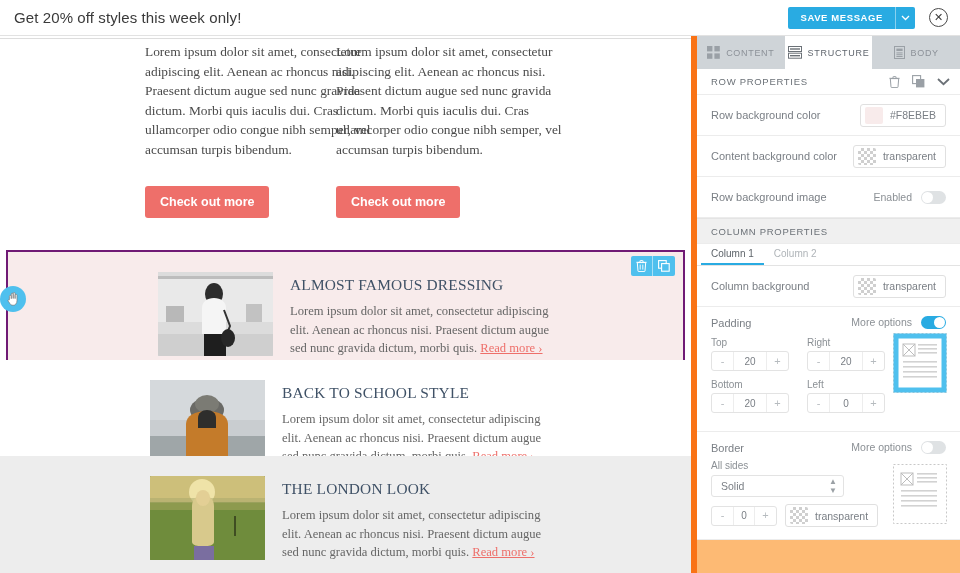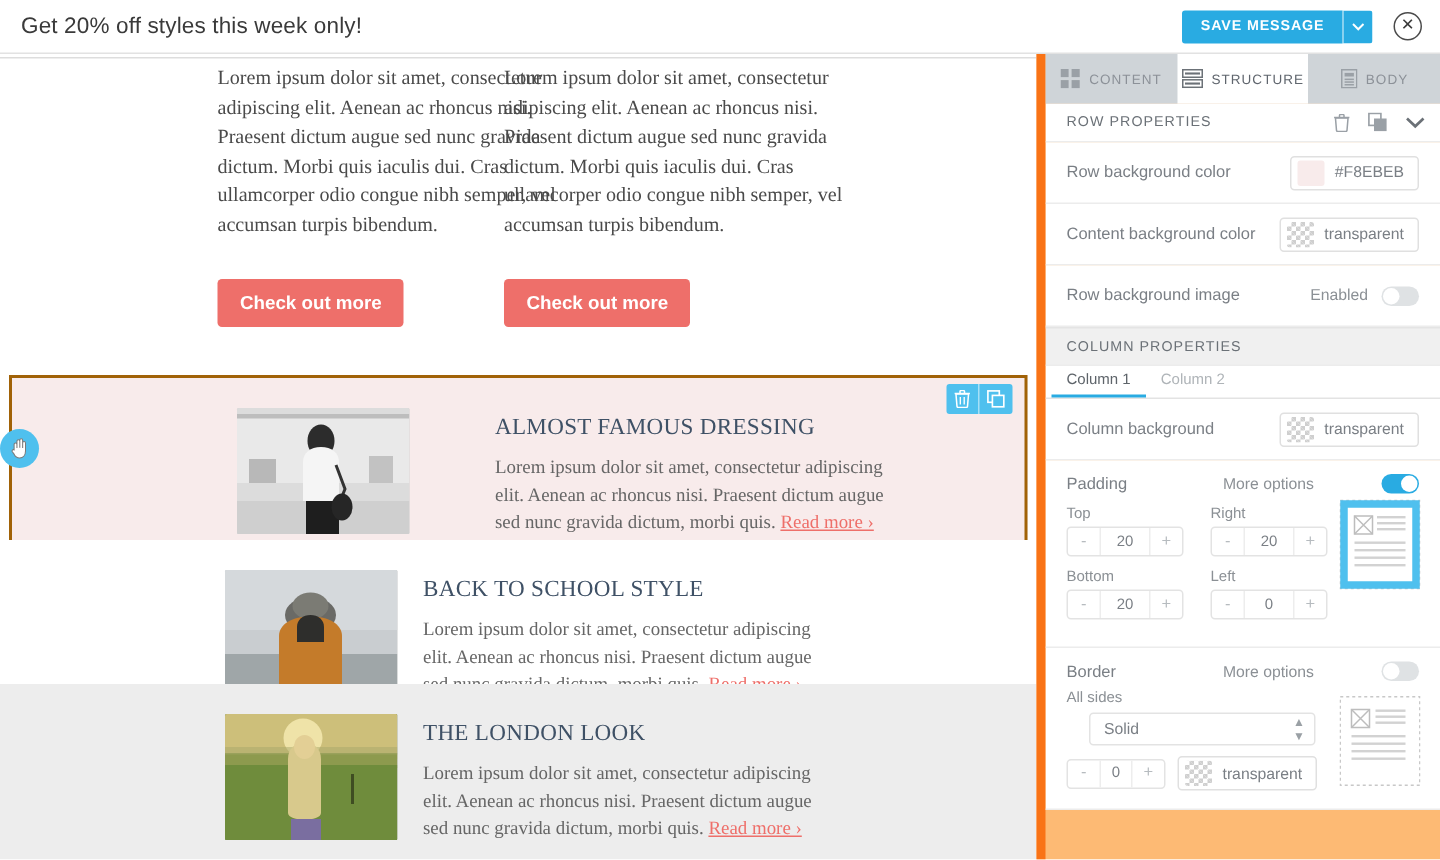--- a/index.html
+++ b/index.html
@@ -104,21 +104,21 @@
   .article p {
     font-family:"Liberation Serif", serif;
     font-size:12.6px; line-height:18.6px; color:#666;
   }
   .readmore {
     color:#EE6F6A; text-decoration:underline; cursor:pointer;
   }
 
   .row-selected {
     position:absolute; left:6px; width:679px;
-    border:2px solid #a16207; background:#F8EBEB;gap:40px;
+    border:2px solid #701a75; background:#F8EBEB;
   }
   .row-plain  { background:#ffffff; }
   .row-gray   { background:#EDEDED; }
 
   .row-toolbar {
     position:absolute; right:8px; top:4px;
     display:flex; background:#4FC0EE; border-radius:2px;
     overflow:hidden; z-index:5;
   }
   .row-toolbar div {
@@ -216,21 +216,21 @@
   .subtab.active { color:#5E646A; border-bottom-color:#29ABE2; }
 
   .block {
     background:#ffffff; padding:9px 14px 12px;
     border-bottom:1px solid #ECECEC; position:relative;
   }
   .block-head {
     display:flex; align-items:center; margin-bottom:2px;
     font-size:11px; color:#7A7F85;
   }
-  .block-head .right { margin-left:auto; display:flex; align-items:center;gap:36px; }
+  .block-head .right { margin-left:auto; display:flex; align-items:flex-start; }
   .more-lbl { font-size:10.5px; color:#8B9095; margin-right:9px; }
 
   .pad-grid {
     display:grid; grid-template-columns:86px 86px;
     column-gap:10px; row-gap:2px; margin-top:8px;
   }
   .pad-lbl { font-size:10px; color:#8B9095; margin-bottom:3px; }
   .stepper {
     display:flex; height:20px; width:78px;
     border:1px solid #E3E3E3; border-radius:3px;
@@ -248,22 +248,22 @@
 
   .preview {
     position:absolute; right:13px; top:26px;
     width:54px; height:60px;
   }
 
   .select-box {
     display:flex; align-items:center;
     height:22px; border:1px solid #E3E3E3; border-radius:3px;
     background:#ffffff; padding:0 6px 0 9px;
-    font-size:10.5px; color:#7A7F85; width:151px;
-    cursor:pointer; margin-top:4px;margin-left:15px;
+    font-size:10.5px; color:#7A7F85; width:133px;
+    cursor:pointer; margin-top:4px;
   }
   .select-box .arrows { margin-left:auto; font-size:8px; color:#9aa0a5; line-height:9px; text-align:center;}
   .border-row { display:flex; align-items:center; gap:8px; margin-top:7px; }
   .stepper.sm { width:66px; margin-bottom:0; }
 </style>
 </head>
 <body>
 
 <div class="app">
 

